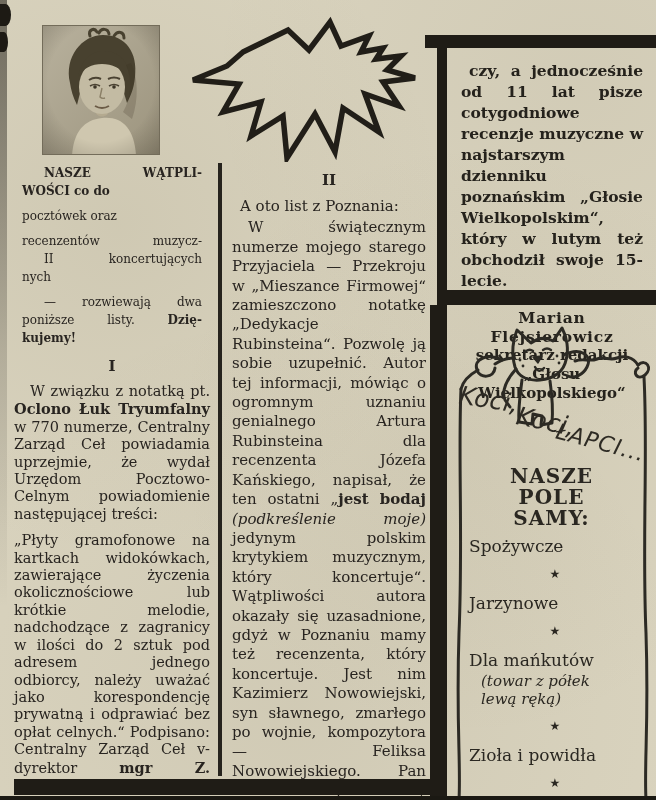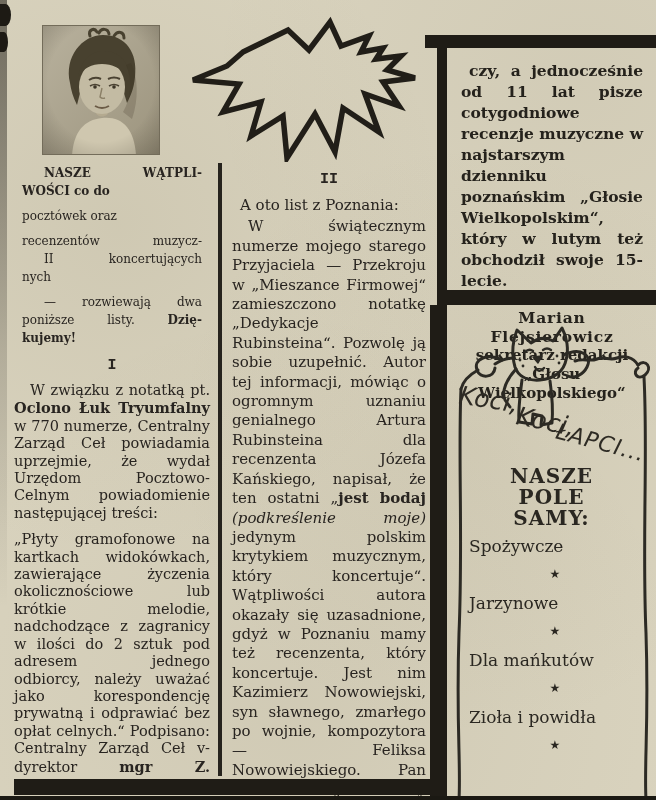--- a/index.html
+++ b/index.html
@@ -23,21 +23,21 @@
   
   .col-left{position:absolute;left:14px;top:164px;width:196px;}
   .divider{position:absolute;left:218px;top:163px;width:4px;height:613px;background:#26231d;}
   .col-mid{position:absolute;left:232px;top:161px;width:194px;}
   .ip{margin:0 8px 7px;font-size:12px;line-height:18px;}
   .ip .ln{display:block;}
   .jl{text-align:justify;text-align-last:justify;}
   .ind1{padding-left:22px;}
   .b{font-weight:bold;}
   .bi{font-weight:normal;font-style:italic;}
-  .lbl{text-align:center;font-weight:bold;font-size:15px;margin:10px 0 8px;font-family:Liberation Mono, monospace;}
+  .lbl{text-align:center;font-weight:bold;font-size:15px;margin:10px 0 8px;}
   .body{font-size:14.5px;line-height:17.4px;text-align:justify;margin:0 0 9px;}
   .ind{text-indent:16px;}
   .ind8{text-indent:8px;margin:0 0 2px;}
   .mid{font-size:15px;line-height:19.4px;}
   
   .bar{position:absolute;background:#1f1c16;}
   .top-bar{left:425px;top:35px;width:231px;height:13px;}
   .left-bar{left:437px;top:44px;width:10px;height:247px;}
   .bottom-bar{left:437px;top:290px;width:219px;height:15px;}
   .letter{position:absolute;left:457px;top:56px;width:190px;color:#25221c;}
@@ -188,20 +188,21 @@
       <span class="ctl">NASZE</span>
       <span class="ctl">POLE</span>
       <span class="ctl">SAMY:</span>
     </div>
     <div class="cat-items">
       <div class="ci">Spożywcze</div>
       <div class="cstar">★</div>
       <div class="ci">Jarzynowe</div>
       <div class="cstar">★</div>
       <div class="ci">Dla mańkutów</div>
+      <div class="ci note bi">(towar z półek lewą ręką)</div>
       <div class="cstar">★</div>
       <div class="ci">Zioła i powidła</div>
       <div class="cstar">★</div>
     </div>
   </div>
 
   <div class="bar bottom-left-bar"></div>
   <div class="page-bottom-line"></div>
 
 </div>

